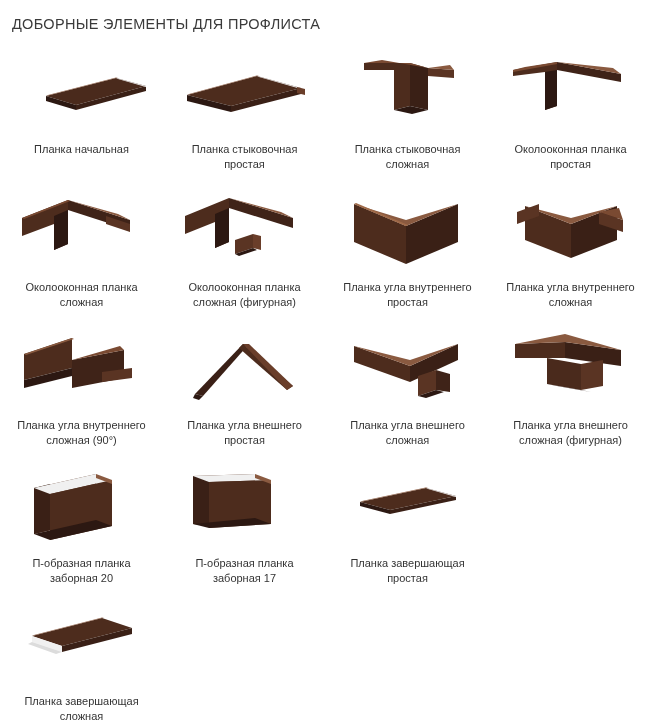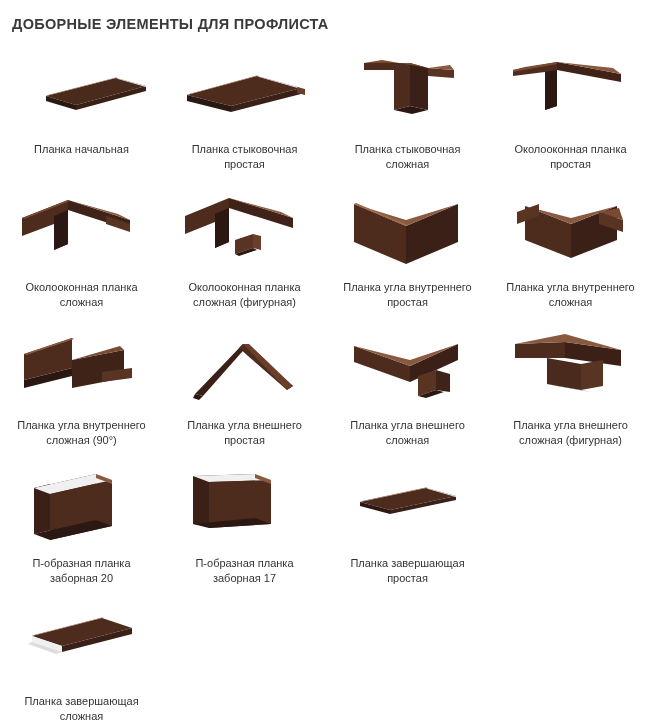--- a/index.html
+++ b/index.html
@@ -18,21 +18,21 @@
     position: relative;
     width: 652px;
     height: 720px;
     background: #ffffff;
   }
   .title {
     position: absolute;
     left: 12px;
     top: 16px;
     font-size: 14.5px;
-    font-weight: bold;
+    font-weight: normal;
     letter-spacing: 0.3px;
     color: #3a3a3a;
     text-transform: uppercase;
     white-space: nowrap;
   }
   .grid {
     position: absolute;
     left: 0;
     top: 48px;
     width: 652px;

